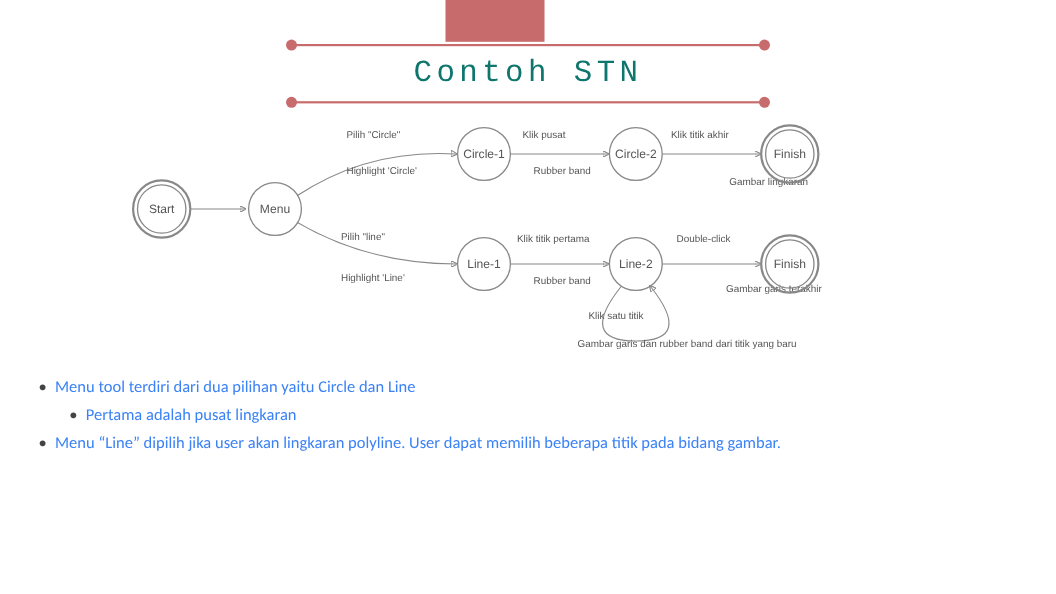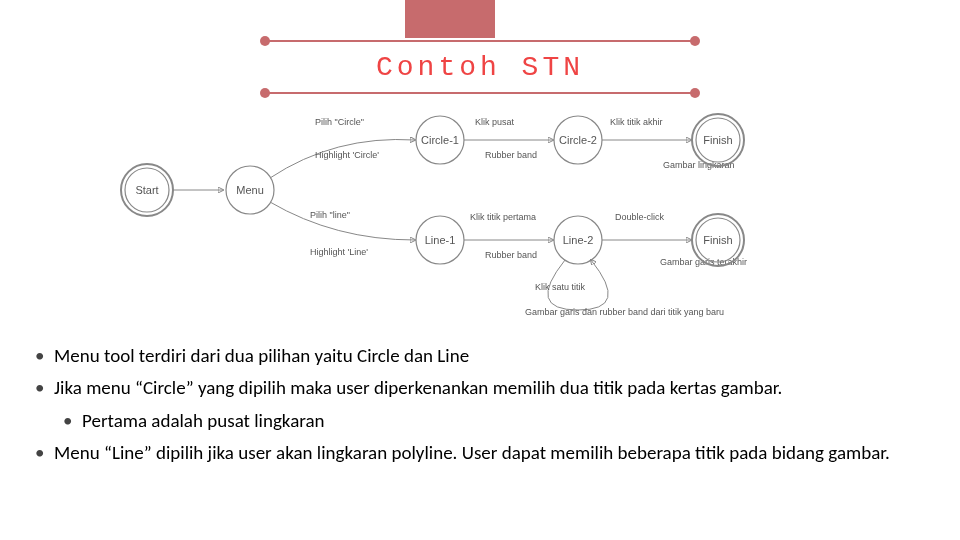--- a/index.html
+++ b/index.html
@@ -34,35 +34,35 @@
   }
   .divider .dot.left { left: -5px; }
   .divider .dot.right { right: -5px; }
   .title {
     position: absolute;
     top: 52px; left: 0; width: 960px;
     text-align: center;
     font-family: "Courier New", monospace;
     font-size: 28px;
     letter-spacing: 4px;
-    color: #ef4444;
+    color: #0f766e;
   }
   .diagram {
     position: absolute;
     left: 115px; top: 110px;
     width: 730px; height: 210px;
   }
   .diagram svg { width: 100%; height: 100%; }
   .bullets {
     position: absolute;
     left: 35px; top: 340px;
     width: 900px;
-    font-size: 19px;
+    font-size: 15px;
     line-height: 1.7;
-    color: #000000;
+    color: #3b82f6;
   }
   .bullets ul { list-style: none; }
   .bullets li::before {
     content: "•";
     color: #444;
     display: inline-block;
     width: 1em;
   }
   .bullets .sub { padding-left: 28px; }
   .node-lbl { font: 11px sans-serif; fill: #555; }
@@ -143,19 +143,18 @@
 
   <path d="M450,150 Q410,200 463,200 Q516,200 476,150" marker-end="url(#arr)"></path>
   <text class="edge-lbl" x="420" y="180">Klik satu titik</text>
   <text class="edge-lbl" x="410" y="205">Gambar garis dan rubber band dari titik yang baru</text>
 </svg>
 </div>
 
 <div class="bullets">
   <ul>
     <li>Menu tool terdiri dari dua pilihan yaitu Circle dan Line</li>
-    <li>Jika menu  “Circle”  yang dipilih maka user diperkenankan memilih dua titik pada kertas gambar.</li>
     <ul class="sub">
       <li>Pertama adalah pusat lingkaran</li>
     </ul>
     <li>Menu  “Line”  dipilih jika user akan lingkaran polyline. User dapat memilih beberapa titik pada bidang gambar.</li>
   </ul>
 </div>
 
 </body></html>

